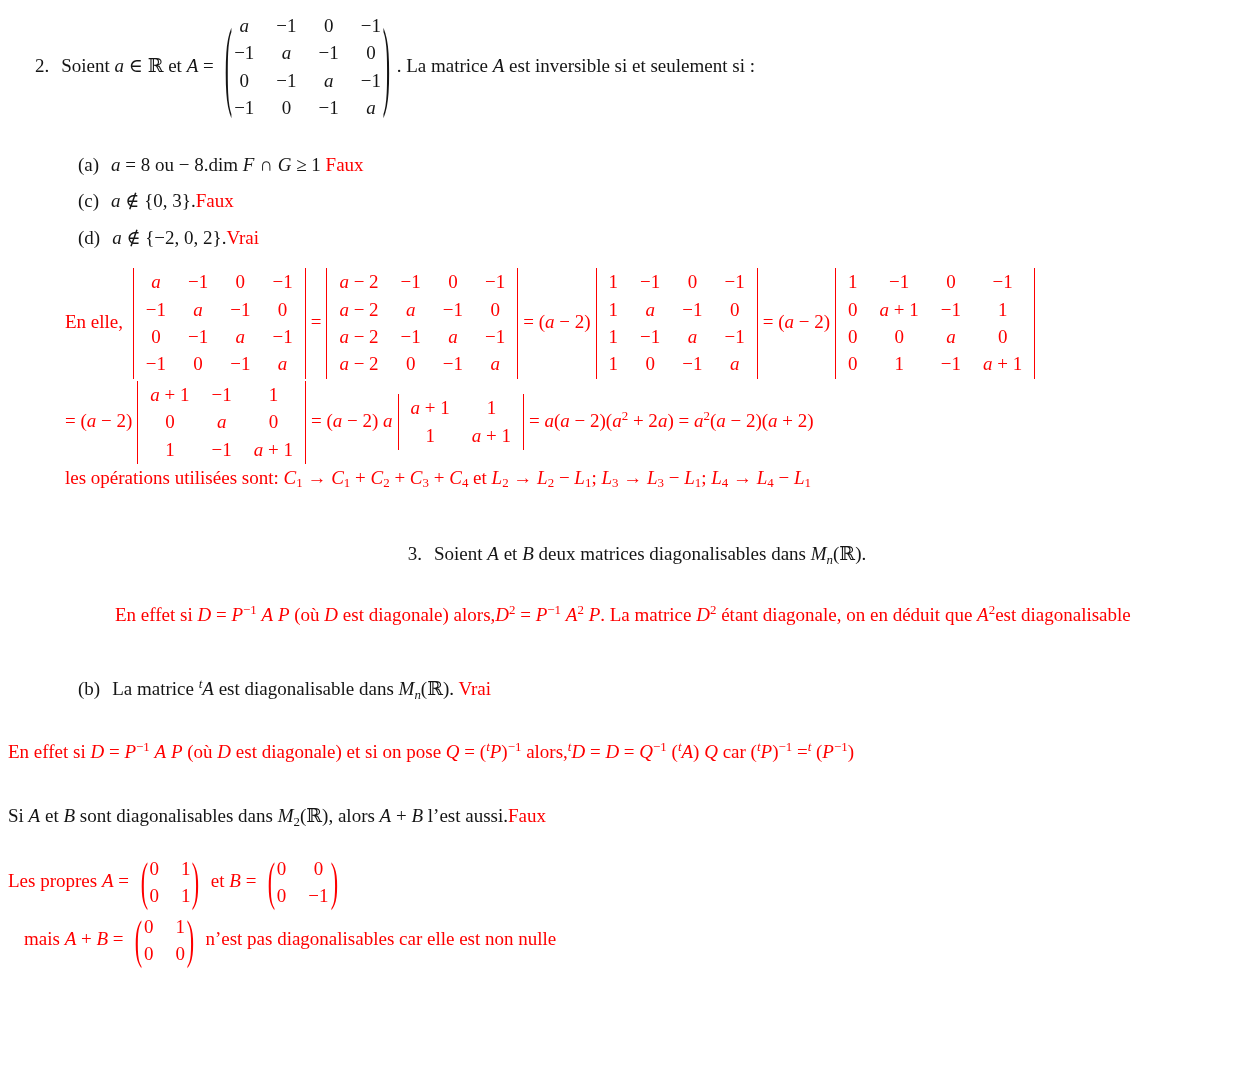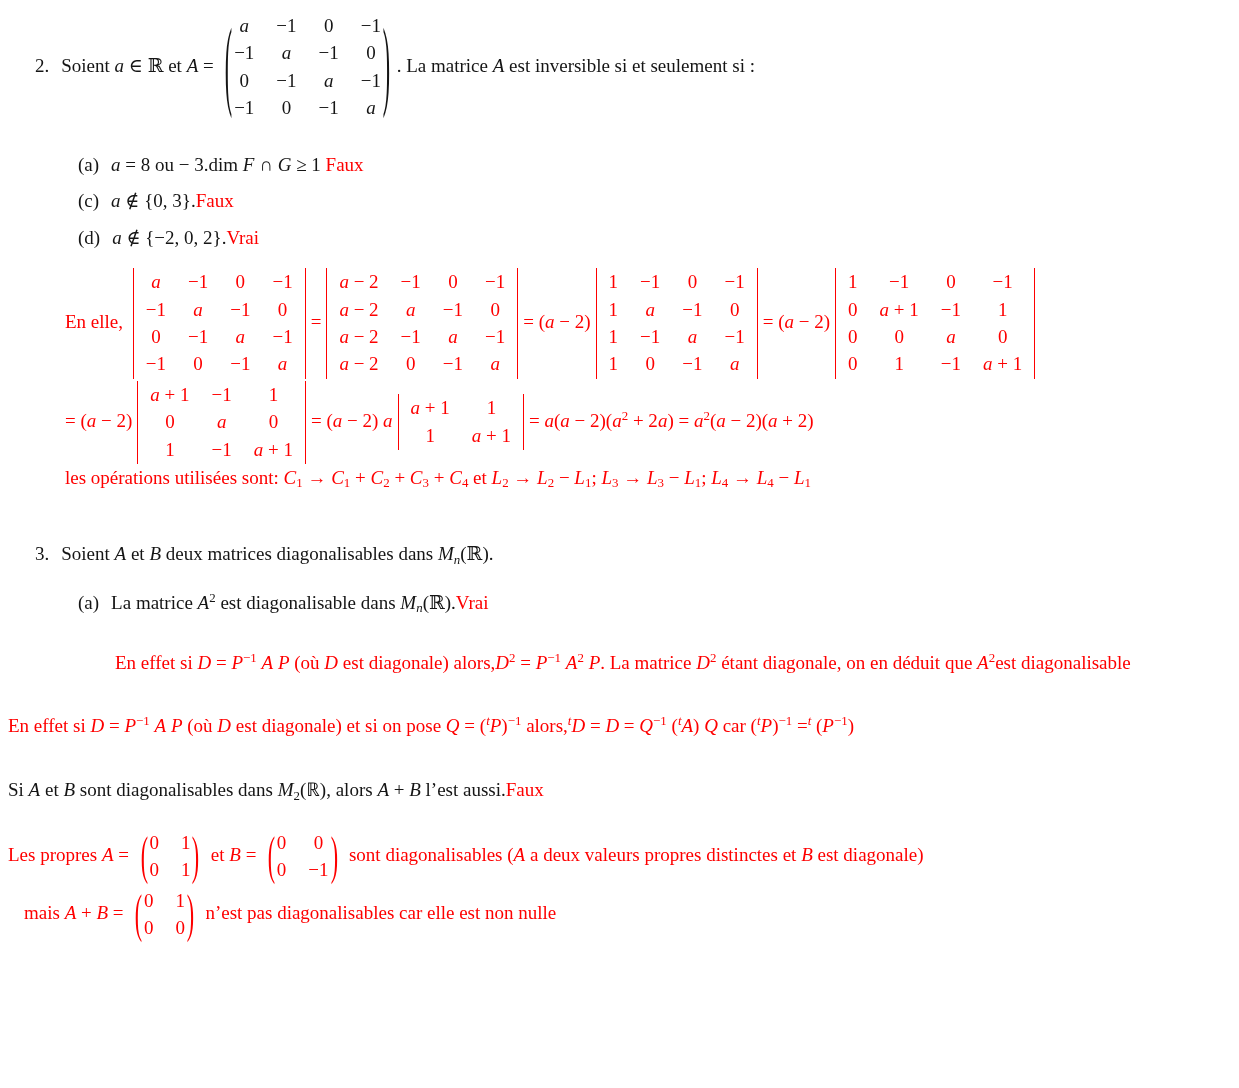--- a/index.html
+++ b/index.html
@@ -34,26 +34,26 @@
   .d4{ --sy:3.8; }
   .d2{ --sy:2.0; }
 
   
   .q2line   { margin:6px 0 0 35px; }
   .options  { margin:28px 0 0 78px; }
   .opt      { margin-bottom:8px; }
   .proof    { margin:16px 0 0 65px; }
   .l2       { margin-top:2px; }
   .ops      { }
-  .q3head   { margin:48px 0 0 35px; }
+  .q3head   { margin:48px 0 0 35px;text-align:center; }
   .q3a      { margin:20px 0 0 78px; }
   .expla    { margin:32px 0 0 115px; width:1125px; }
   .q3b      { margin:46px 0 0 78px; }
   .explb    { margin:34px 0 0 8px; }
-  .stmt     { margin:36px 0 15px 8px;font-family:Liberation Serif, serif; }
+  .stmt     { margin:36px 0 15px 8px; }
   .lesmat   { margin:24px 0 0 8px; }
   .mais     { margin:2px 0 0 24px; }
 </style>
 </head>
 <body>
 
 <div class="doc">
 
   <div class="line q2line">
     <span class="num">2.</span><span><span class="t">Soient </span><span class="x"><span class="m">a</span></span><span class="t"> ∈ ℝ et </span><span class="x"><span class="m">A</span></span><span class="t"> = </span></span><span class="mat paren d4">
@@ -75,21 +75,21 @@
           <span class="mcell"><span>0</span></span>
           <span class="mcell"><span>−1</span></span>
           <span class="mcell"><span class="m">a</span></span>
         </span>
         <span class="pd">)</span>
       </span><span><span class="t">. La matrice </span><span class="x"><span class="m">A</span></span><span class="t"> est inversible si et seulement si :</span></span>
   </div>
 
   <div class="options">
     <div class="line opt">
-      <span class="optlabel">(a)</span><span><span class="x"><span class="m">a</span></span><span class="t"> = 8 ou </span><span class="t">− 3.dim </span><span class="x"><span class="m">F</span></span><span class="t"> ∩ </span><span class="x"><span class="m">G</span></span><span class="t"> ≥ 1 </span><span class="v">Faux</span></span>
+      <span class="optlabel">(a)</span><span><span class="x"><span class="m">a</span></span><span class="t"> = 8 ou </span><span class="t">− 8.dim </span><span class="x"><span class="m">F</span></span><span class="t"> ∩ </span><span class="x"><span class="m">G</span></span><span class="t"> ≥ 1 </span><span class="v">Faux</span></span>
     </div>
     <div class="line opt">
       <span class="optlabel">(c)</span><span><span class="x"><span class="m">a</span></span><span class="t"> ∉ {0, 3}.</span><span class="v">Faux</span></span>
     </div>
     <div class="line opt">
       <span class="optlabel">(d)</span><span><span class="x"><span class="m">a</span></span><span class="t"> ∉ {−2, 0, 2}.</span><span class="v">Vrai</span></span>
     </div>
   </div>
 
   <div class="proof red">
@@ -194,26 +194,26 @@
           </span>
         </span><span><span class="x"><span>= </span><span class="m">a</span><span>(</span><span class="m">a</span><span> − 2)(</span><span class="m">a</span></span><span class="sup">2</span><span class="x"><span> + 2</span><span class="m">a</span><span>) = </span><span class="m">a</span></span><span class="sup">2</span><span class="x"><span>(</span><span class="m">a</span><span> − 2)(</span><span class="m">a</span><span> + 2)</span></span></span>
     </div>
     <div class="line ops"><span class="t">les opérations utilisées sont: </span><span class="x"><span class="m">C</span></span><span class="sub">1</span><span class="x"><span> → </span><span class="m">C</span></span><span class="sub">1</span><span class="x"><span> + </span><span class="m">C</span></span><span class="sub">2</span><span class="x"><span> + </span><span class="m">C</span></span><span class="sub">3</span><span class="x"><span> + </span><span class="m">C</span></span><span class="sub">4</span><span class="t"> et </span><span class="x"><span class="m">L</span></span><span class="sub">2</span><span class="x"><span> → </span><span class="m">L</span></span><span class="sub">2</span><span class="x"><span> − </span><span class="m">L</span></span><span class="sub">1</span><span class="x"><span>; </span><span class="m">L</span></span><span class="sub">3</span><span class="x"><span> → </span><span class="m">L</span></span><span class="sub">3</span><span class="x"><span> − </span><span class="m">L</span></span><span class="sub">1</span><span class="x"><span>; </span><span class="m">L</span></span><span class="sub">4</span><span class="x"><span> → </span><span class="m">L</span></span><span class="sub">4</span><span class="x"><span> − </span><span class="m">L</span></span><span class="sub">1</span></div>
   </div>
 
   <div class="line q3head">
     <span class="num">3.</span><span><span class="t">Soient </span><span class="x"><span class="m">A</span></span><span class="t"> et </span><span class="x"><span class="m">B</span></span><span class="t"> deux matrices diagonalisables dans </span><span class="cal">M</span><span class="sub"><span class="m">n</span></span><span class="t">(ℝ).</span></span>
   </div>
 
-  <div class="line q3a">
-    <span class="optlabel">(a)</span><span><span class="t">La matrice </span><span class="x"><span class="m">A</span></span><span class="sup">2</span><span class="t"> est diagonalisable dans </span><span class="cal">M</span><span class="sub"><span class="m">n</span></span><span class="t">(ℝ).</span><span class="v">Vrai</span></span>
-  </div>
 
   <div class="wrapline red expla"><span class="t">En effet si </span><span class="x"><span class="m">D</span><span> = </span><span class="m">P</span></span><span class="sup">−1</span><span class="x"><span> </span><span class="m">A</span><span> </span><span class="m">P</span></span><span class="t"> (où </span><span class="x"><span class="m">D</span></span><span class="t"> est diagonale) alors,</span><span class="x"><span class="m">D</span></span><span class="sup">2</span><span class="x"><span> = </span><span class="m">P</span></span><span class="sup">−1</span><span class="x"><span> </span><span class="m">A</span></span><span class="sup">2</span><span class="x"><span> </span><span class="m">P</span></span><span class="t">. La matrice </span><span class="x"><span class="m">D</span></span><span class="sup">2</span><span class="t"> étant diagonale, on en déduit que </span><span class="x"><span class="m">A</span></span><span class="sup">2</span><span class="t">est diagonalisable</span></div>
 
+  <div class="line q3b">
+    <span class="optlabel">(b)</span><span><span class="t">La matrice </span><span class="sup"><span class="m">t</span></span><span class="x"><span class="m">A</span></span><span class="t"> est diagonalisable dans </span><span class="cal">M</span><span class="sub"><span class="m">n</span></span><span class="t">(ℝ). </span><span class="v">Vrai</span></span>
+  </div>
 
   <div class="line red explb"><span class="t">En effet si </span><span class="x"><span class="m">D</span><span> = </span><span class="m">P</span></span><span class="sup">−1</span><span class="x"><span> </span><span class="m">A</span><span> </span><span class="m">P</span></span><span class="t"> (où </span><span class="x"><span class="m">D</span></span><span class="t"> est diagonale) et si on pose </span><span class="x"><span class="m">Q</span></span><span class="t"> = (</span><span class="sup"><span class="m">t</span></span><span class="x"><span class="m">P</span></span><span class="t">)</span><span class="sup">−1</span><span class="t"> alors,</span><span class="sup"><span class="m">t</span></span><span class="x"><span class="m">D</span></span><span class="t"> = </span><span class="x"><span class="m">D</span></span><span class="t"> = </span><span class="x"><span class="m">Q</span></span><span class="sup">−1</span><span class="t"> (</span><span class="sup"><span class="m">t</span></span><span class="x"><span class="m">A</span></span><span class="t">) </span><span class="x"><span class="m">Q</span></span><span class="t"> car (</span><span class="sup"><span class="m">t</span></span><span class="x"><span class="m">P</span></span><span class="t">)</span><span class="sup">−1</span><span class="t"> =</span><span class="sup"><span class="m">t</span></span><span class="t"> (</span><span class="x"><span class="m">P</span></span><span class="sup">−1</span><span class="t">)</span></div>
 
   <div class="line stmt"><span class="t">Si </span><span class="x"><span class="m">A</span></span><span class="t"> et </span><span class="x"><span class="m">B</span></span><span class="t"> sont diagonalisables dans </span><span class="cal">M</span><span class="sub">2</span><span class="t">(ℝ), alors </span><span class="x"><span class="m">A</span><span> + </span><span class="m">B</span></span><span class="t"> l’est aussi.</span><span class="v">Faux</span></div>
 
   <div class="line red lesmat">
     <span><span class="t">Les propres </span><span class="x"><span class="m">A</span></span><span class="t"> = </span></span><span class="mat paren d2">
         <span class="pd">(</span>
         <span class="mgrid" style="grid-template-columns: repeat(2, auto);">
           <span class="mcell"><span>0</span></span>
@@ -224,21 +224,21 @@
         <span class="pd">)</span>
       </span><span><span class="t"> et </span><span class="x"><span class="m">B</span></span><span class="t"> = </span></span><span class="mat paren d2">
         <span class="pd">(</span>
         <span class="mgrid" style="grid-template-columns: repeat(2, auto);">
           <span class="mcell"><span>0</span></span>
           <span class="mcell"><span>0</span></span>
           <span class="mcell"><span>0</span></span>
           <span class="mcell"><span>−1</span></span>
         </span>
         <span class="pd">)</span>
-      </span><span><span class="t"> sont diagonalisables (</span><span class="x"><span class="m">A</span></span><span class="t"> a deux valeurs propres distinctes et </span><span class="x"><span class="m">B</span></span><span class="t"> est diagonale)</span></span>
+      </span>
   </div>
 
   <div class="line red mais">
     <span><span class="t">mais </span><span class="x"><span class="m">A</span><span> + </span><span class="m">B</span></span><span class="t"> = </span></span><span class="mat paren d2">
         <span class="pd">(</span>
         <span class="mgrid" style="grid-template-columns: repeat(2, auto);">
           <span class="mcell"><span>0</span></span>
           <span class="mcell"><span>1</span></span>
           <span class="mcell"><span>0</span></span>
           <span class="mcell"><span>0</span></span>

